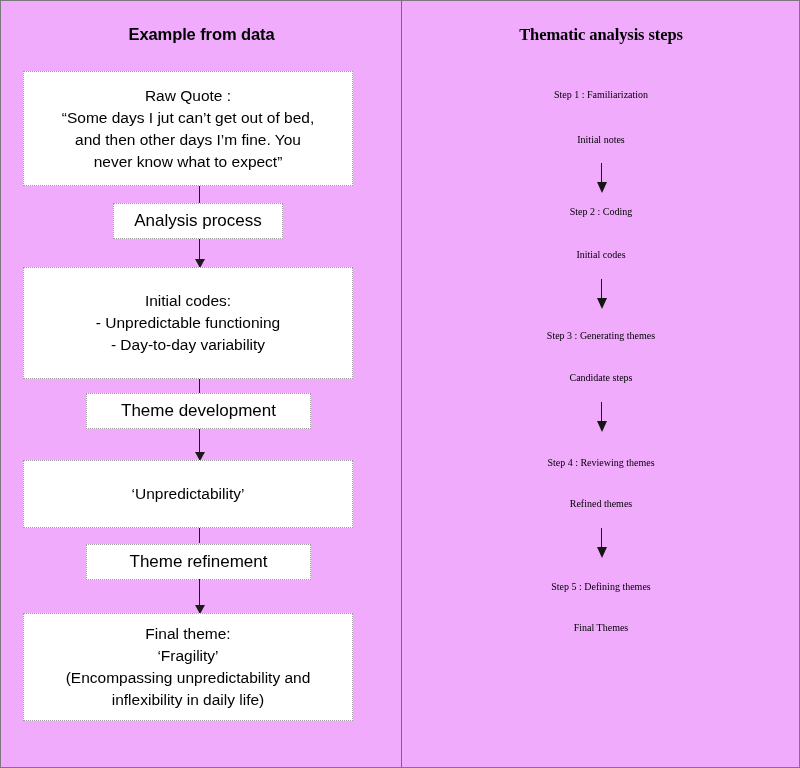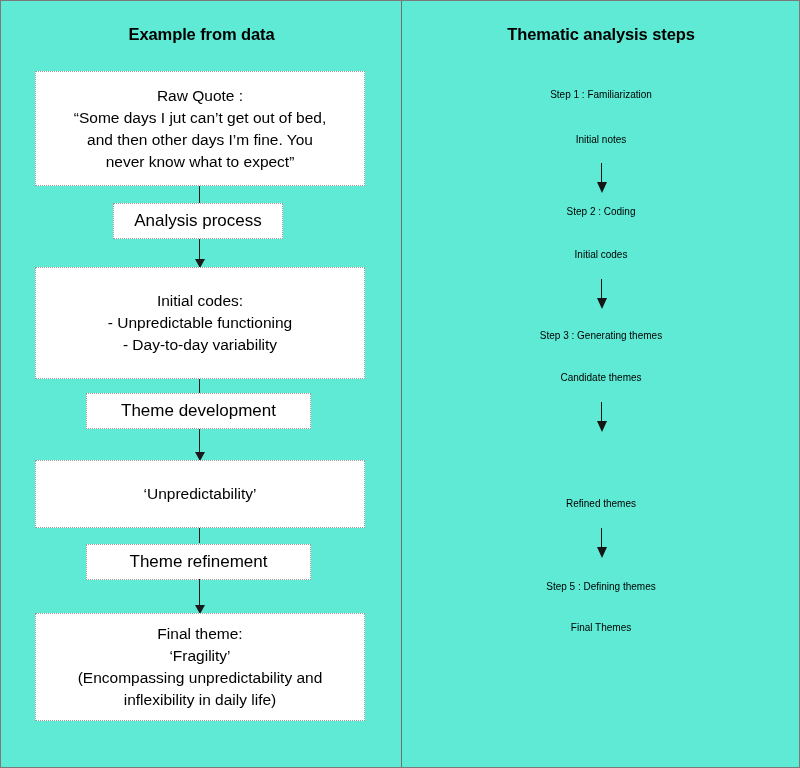--- a/index.html
+++ b/index.html
@@ -10,21 +10,21 @@
   body {
     font-family: "Liberation Sans", sans-serif;
     color: #000000;
   }
 
   #figure {
     position: relative;
     width: 800px;
     height: 768px;
     box-sizing: border-box;
-    background: #5eead4;
+    background: #f0abfc;
     border: 1px solid #7a7a7a;
     overflow: hidden;
   }
 
   
   .panel-divider {
     position: absolute;
     left: 400px;
     top: 0;
     width: 0;
@@ -32,21 +32,21 @@
     border-left: 1px solid #6f6f6f;
   }
 
   .panel {
     position: absolute;
     top: 0;
     height: 768px;
     box-sizing: border-box;
   }
   .panel-left  { left: 1px;   width: 399px; }
-  .panel-right { left: 401px; width: 398px; }
+  .panel-right { left: 401px; width: 398px; font-family: Liberation Serif, serif; }
 
   .panel-title {
     position: absolute;
     left: 0;
     width: 100%;
     text-align: center;
     font-size: 16.5px;
     font-weight: bold;
     letter-spacing: -0.1px;
   }
@@ -64,21 +64,21 @@
     align-items: center;
     justify-content: center;
     text-align: center;
     font-size: 15.5px;
     line-height: 1.42;
     padding: 4px 6px;
   }
   .flow-box .line { display: block; white-space: nowrap; }
 
   
-  .box-wide { left: 33px; width: 330px; }
+  .box-wide { left: 21px; width: 330px; }
   
   .box-proc { font-size: 17px; }
 
   #box-raw-quote       { top: 70px;  height: 115px; }
   #box-analysis-process{ top: 202px; height: 36px;  left: 111px; width: 170px; }
   #box-initial-codes   { top: 266px; height: 112px; }
   #box-theme-dev       { top: 392px; height: 36px;  left: 84px;  width: 225px; }
   #box-candidate-theme { top: 459px; height: 68px;  }
   #box-theme-refine    { top: 543px; height: 36px;  left: 84px;  width: 225px; }
   #box-final-theme     { top: 612px; height: 108px; }
@@ -231,26 +231,27 @@
     </div>
 
     <div class="step-text" id="r-step2">Step 2 : Coding</div>
     <div class="step-text" id="r-out2">Initial codes</div>
 
     <div class="step-arrow" id="r-arrow2">
       <span class="shaft"></span>
     </div>
 
     <div class="step-text" id="r-step3">Step 3 : Generating themes</div>
-    <div class="step-text" id="r-out3">Candidate themes</div>
+    <div class="step-text" id="r-out3">Candidate steps</div>
 
     <div class="step-arrow" id="r-arrow3">
       <span class="shaft"></span>
     </div>
 
+    <div class="step-text" id="r-step4">Step 4 : Reviewing themes</div>
     <div class="step-text" id="r-out4">Refined themes</div>
 
     <div class="step-arrow" id="r-arrow4">
       <span class="shaft"></span>
     </div>
 
     <div class="step-text" id="r-step5">Step 5 : Defining themes</div>
     <div class="step-text" id="r-out5">Final Themes</div>
 
   </div>

